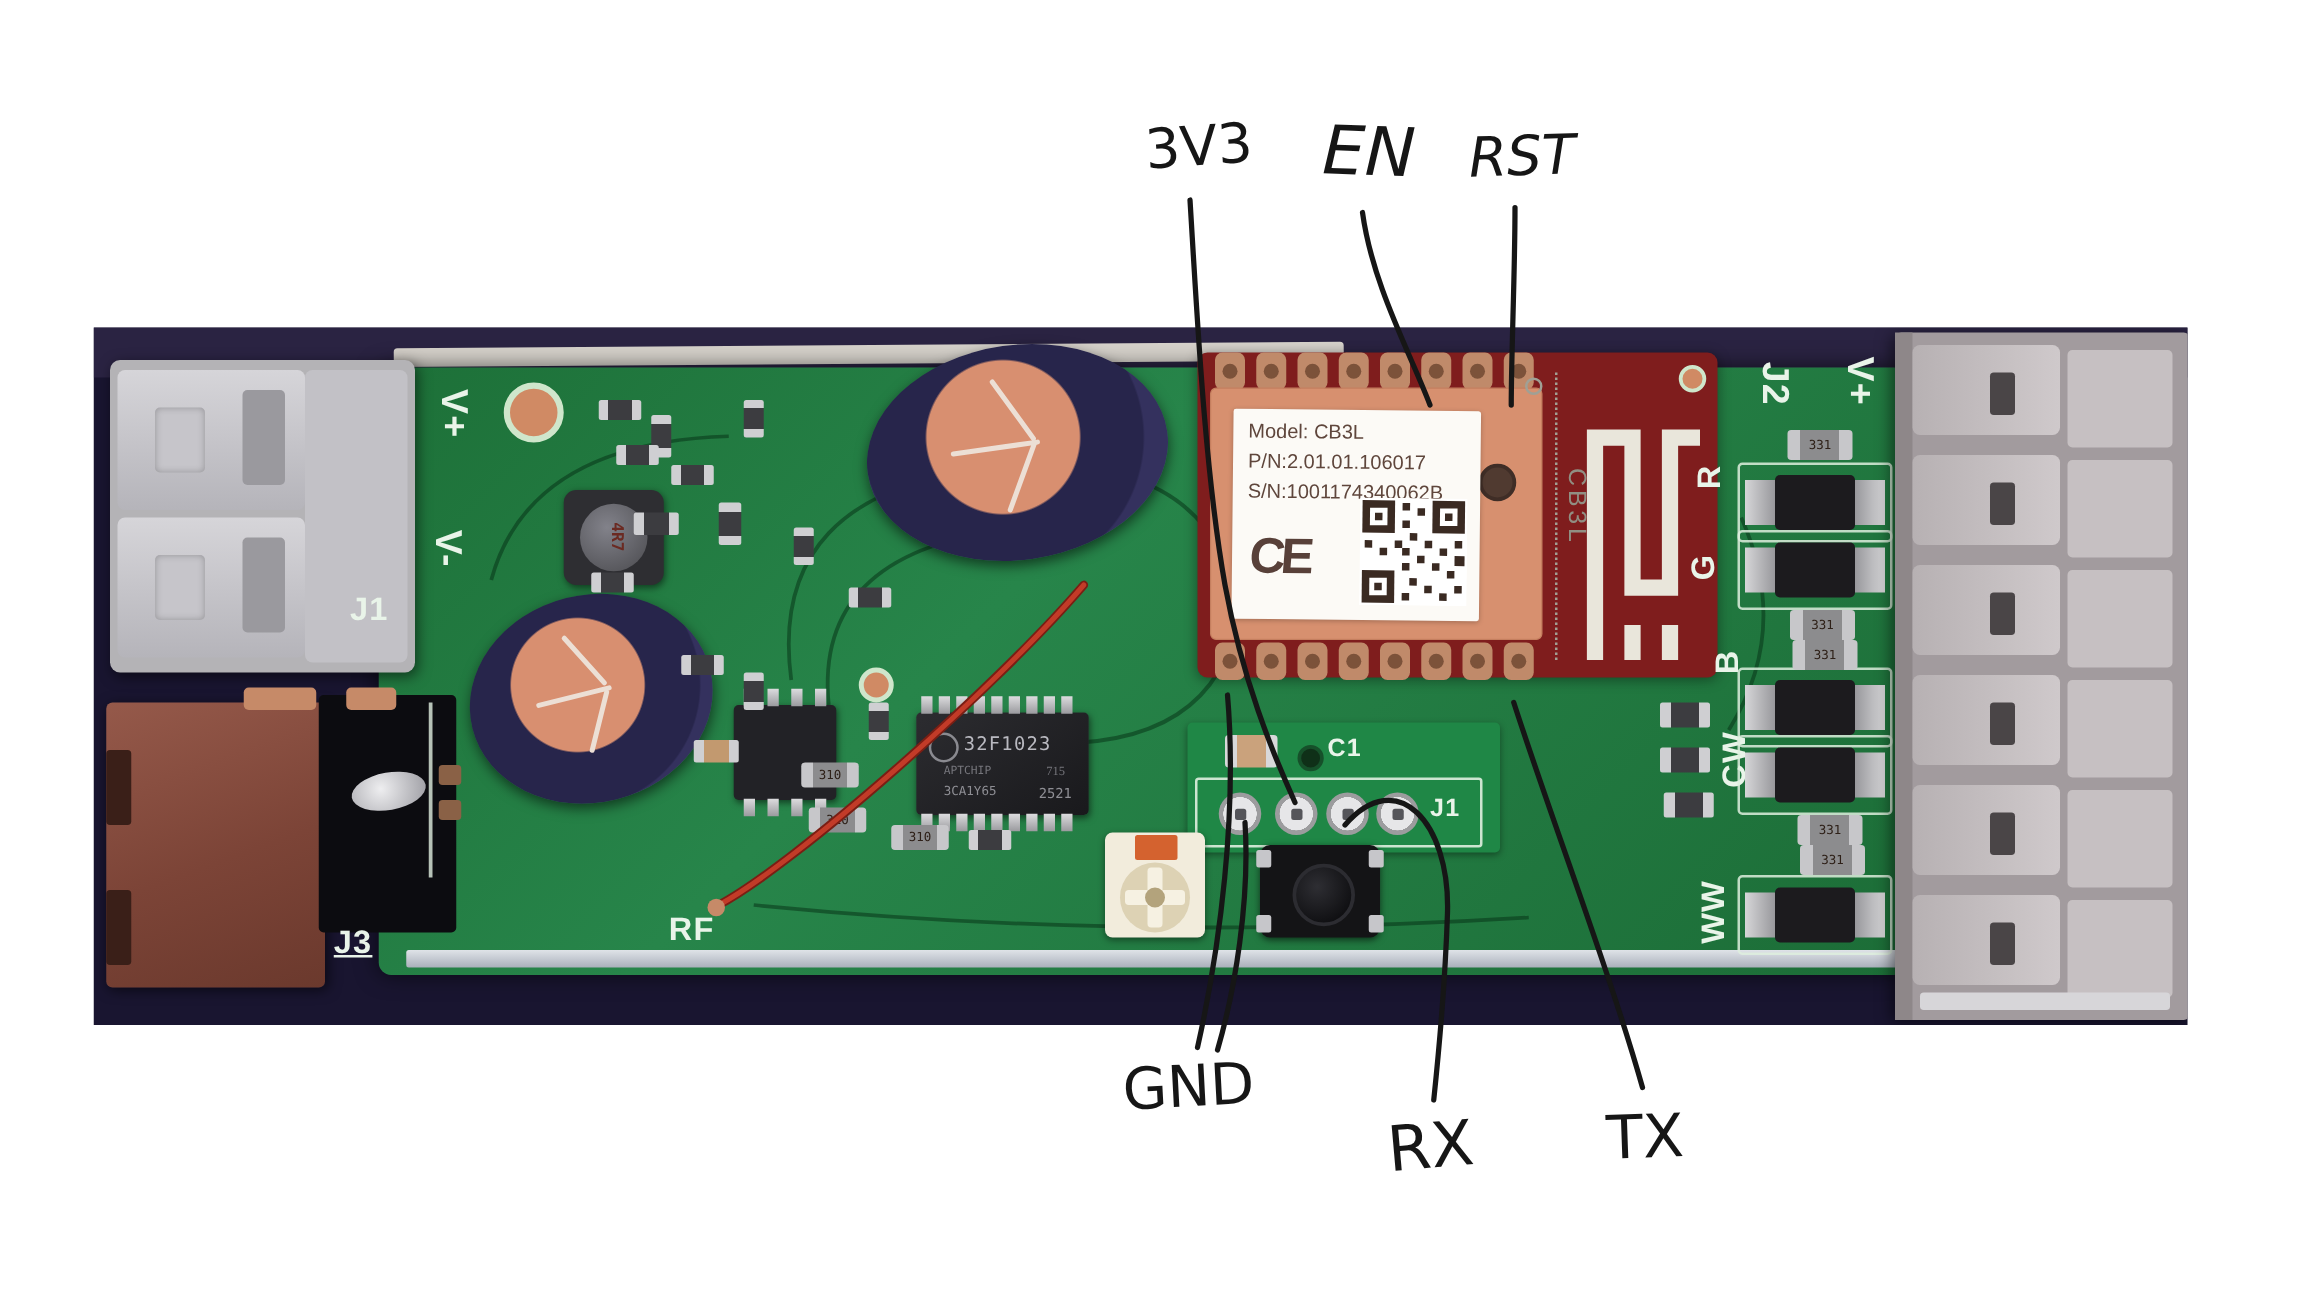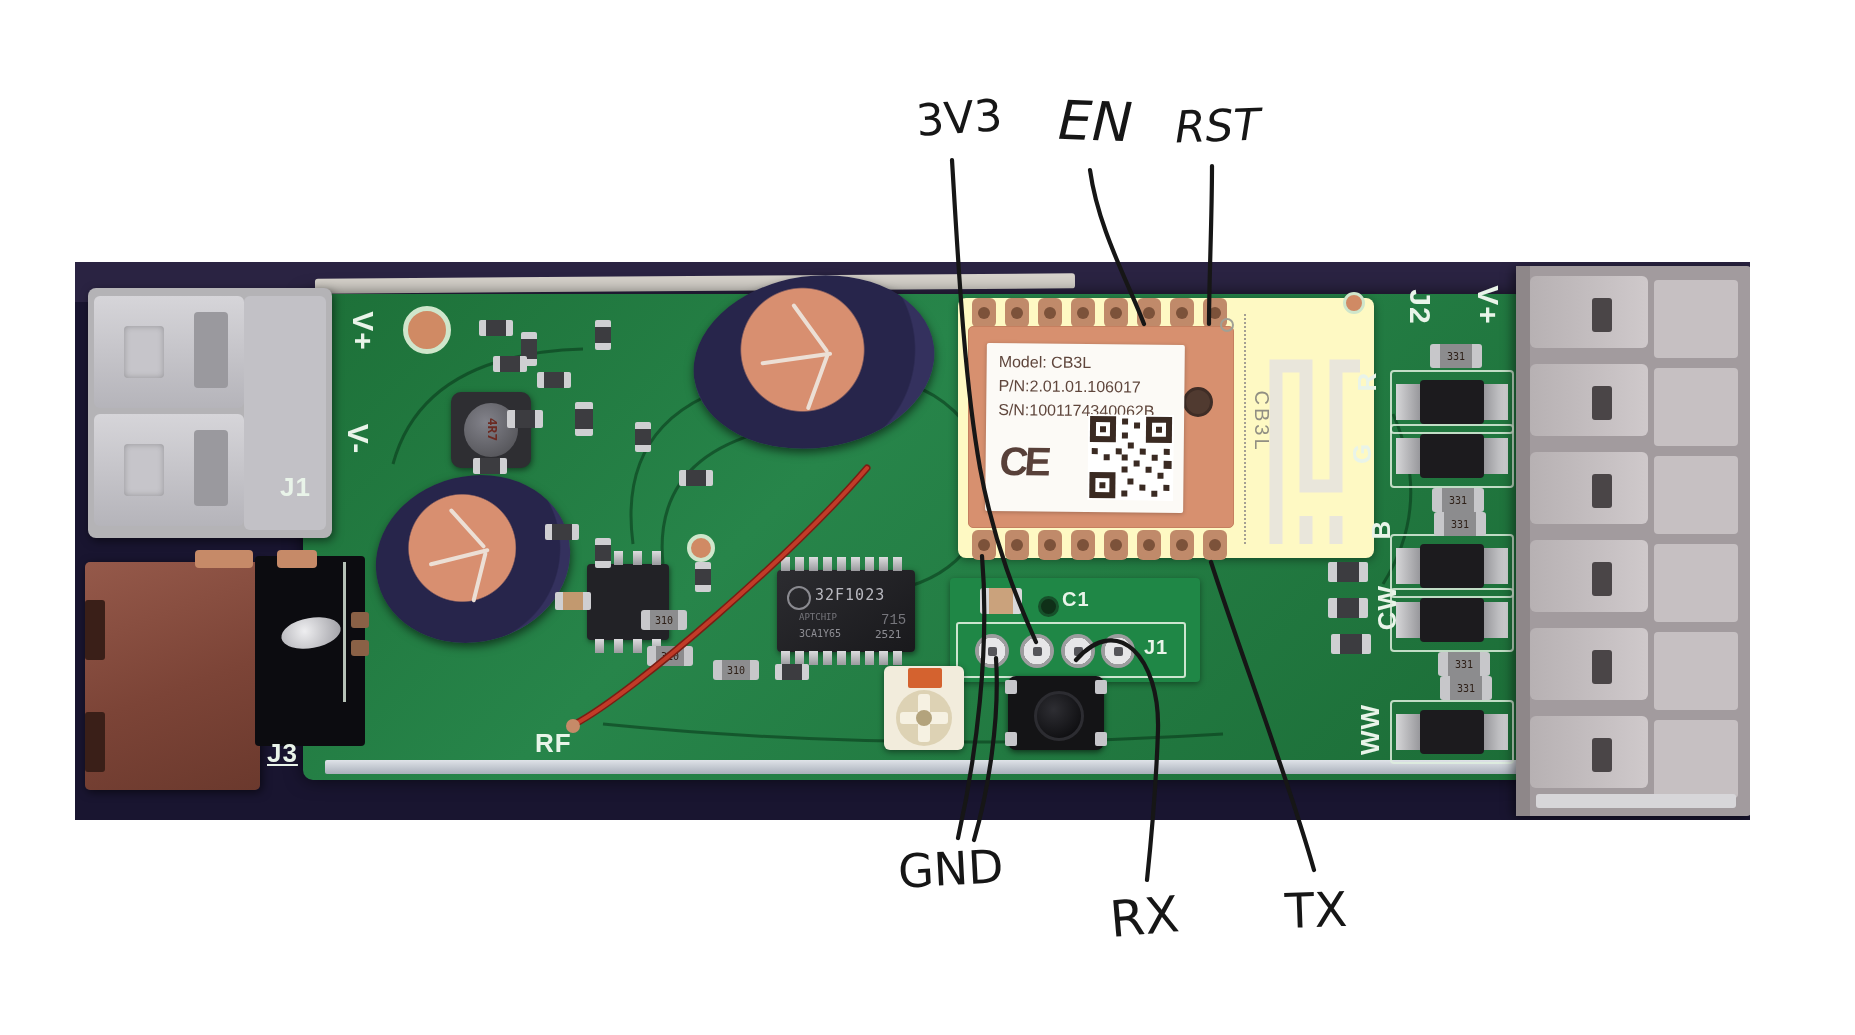--- a/index.html
+++ b/index.html
@@ -118,21 +118,21 @@
       <div class="icpin" style="left:8px;top:-13px;"></div>
       <div class="icpin" style="left:27px;top:-13px;"></div>
       <div class="icpin" style="left:46px;top:-13px;"></div>
       <div class="icpin" style="left:65px;top:-13px;"></div>
       <div class="icpin" style="left:8px;top:75px;"></div>
       <div class="icpin" style="left:27px;top:75px;"></div>
       <div class="icpin" style="left:46px;top:75px;"></div>
       <div class="icpin" style="left:65px;top:75px;"></div>
     </div>
 
-    <div class="abs" style="left:658px;top:308px;width:138px;height:82px;background:linear-gradient(145deg,#2c2c30,#19191c);border-radius:4px;box-shadow:1px 2px 6px rgba(0,0,0,.55);margin-left:44px;">
+    <div class="abs" style="left:658px;top:308px;width:138px;height:82px;background:linear-gradient(145deg,#2c2c30,#19191c);border-radius:4px;box-shadow:1px 2px 6px rgba(0,0,0,.55);">
       <div class="icpin" style="left:4px;top:-13px;"></div>
       <div class="icpin" style="left:18px;top:-13px;"></div>
       <div class="icpin" style="left:32px;top:-13px;"></div>
       <div class="icpin" style="left:46px;top:-13px;"></div>
       <div class="icpin" style="left:60px;top:-13px;"></div>
       <div class="icpin" style="left:74px;top:-13px;"></div>
       <div class="icpin" style="left:88px;top:-13px;"></div>
       <div class="icpin" style="left:102px;top:-13px;"></div>
       <div class="icpin" style="left:116px;top:-13px;"></div>
       <div class="icpin" style="left:4px;top:81px;"></div>
@@ -140,21 +140,21 @@
       <div class="icpin" style="left:32px;top:81px;"></div>
       <div class="icpin" style="left:46px;top:81px;"></div>
       <div class="icpin" style="left:60px;top:81px;"></div>
       <div class="icpin" style="left:74px;top:81px;"></div>
       <div class="icpin" style="left:88px;top:81px;"></div>
       <div class="icpin" style="left:102px;top:81px;"></div>
       <div class="icpin" style="left:116px;top:81px;"></div>
       <div class="abs" style="left:10px;top:16px;width:20px;height:20px;border:2px solid #8a8a90;border-radius:50%;"></div>
       <div class="abs" style="left:38px;top:16px;font-size:15px;color:#b9b9c0;font-family:'DejaVu Sans Mono',monospace;letter-spacing:1px;">32F1023</div>
       <div class="abs" style="left:22px;top:42px;font-size:9px;color:#76767c;font-family:'DejaVu Sans Mono',monospace;">APTCHIP</div>
-      <div class="abs" style="left:104px;top:42px;font-size:14px;color:#76767c;font-family:Liberation Mono, monospace;">715</div>
+      <div class="abs" style="left:104px;top:42px;font-size:10px;color:#76767c;font-family:Liberation Serif, serif;">715</div>
       <div class="abs" style="left:22px;top:58px;font-size:10px;color:#8e8e94;font-family:'DejaVu Sans Mono',monospace;">3CA1Y65</div>
       <div class="abs" style="left:98px;top:58px;font-size:11px;color:#8e8e94;font-family:'DejaVu Sans Mono',monospace;">2521</div>
     </div>
 
     <div class="smd" style="left:404px;top:58px;width:34px;height:16px;"></div>
     <div class="smdv" style="left:446px;top:70px;width:16px;height:34px;"></div>
     <div class="smd" style="left:418px;top:94px;width:34px;height:16px;"></div>
     <div class="smd" style="left:462px;top:110px;width:34px;height:16px;"></div>
     <div class="smdv" style="left:520px;top:58px;width:16px;height:30px;"></div>
     <div class="smd" style="left:432px;top:148px;width:36px;height:18px;"></div>
@@ -171,21 +171,21 @@
     <div class="smdv" style="left:620px;top:300px;width:16px;height:30px;"></div>
     <div class="smd" style="left:700px;top:402px;width:34px;height:16px;"></div>
     <div class="hole" style="left:612px;top:272px;width:20px;height:20px;border-width:4px;"></div>
 
     <svg class="abs" style="left:0;top:0;" width="1675" height="558" viewBox="0 0 1675 558">
       <path d="M500,462 C560,430 720,290 792,206" fill="none" stroke="#7a1e14" stroke-width="7" stroke-linecap="round"></path>
       <path d="M500,462 C560,430 720,290 792,206" fill="none" stroke="#c23b28" stroke-width="4" stroke-linecap="round"></path>
       <circle cx="498" cy="464" r="7" fill="#c68a68"></circle>
     </svg>
 
-    <div class="abs" style="left:883px;top:36px;width:416px;height:260px;background:#fef9c3;border-radius:8px;box-shadow:0 2px 10px rgba(0,0,0,.4);">
+    <div class="abs" style="left:883px;top:20px;width:416px;height:260px;background:#7f1d1d;border-radius:8px;box-shadow:0 2px 10px rgba(0,0,0,.4);">
 
       <div class="pin" style="left:14px;top:0;width:24px;height:30px;">
           <div class="pinhole"></div>
         </div>
       <div class="pin" style="left:47px;top:0;width:24px;height:30px;">
           <div class="pinhole"></div>
         </div>
       <div class="pin" style="left:80px;top:0;width:24px;height:30px;">
           <div class="pinhole"></div>
         </div>

